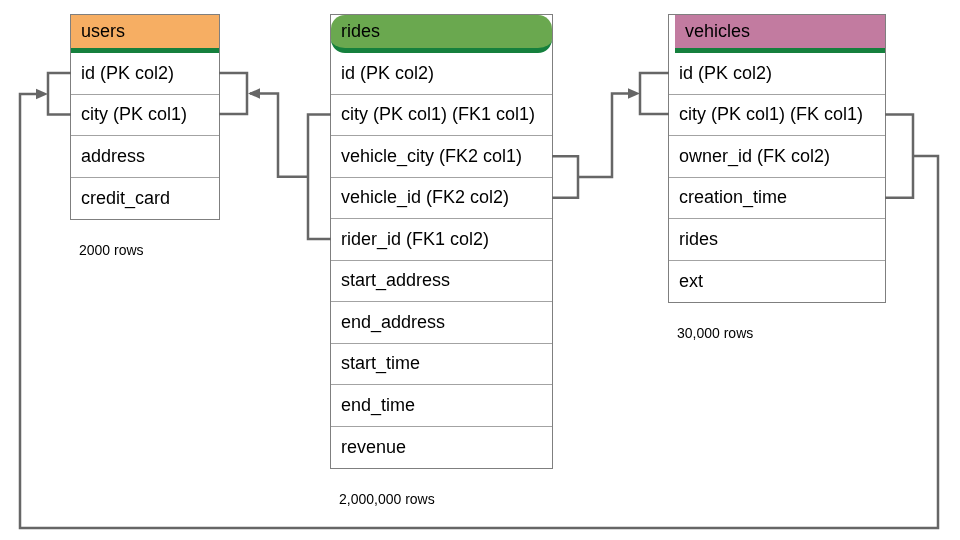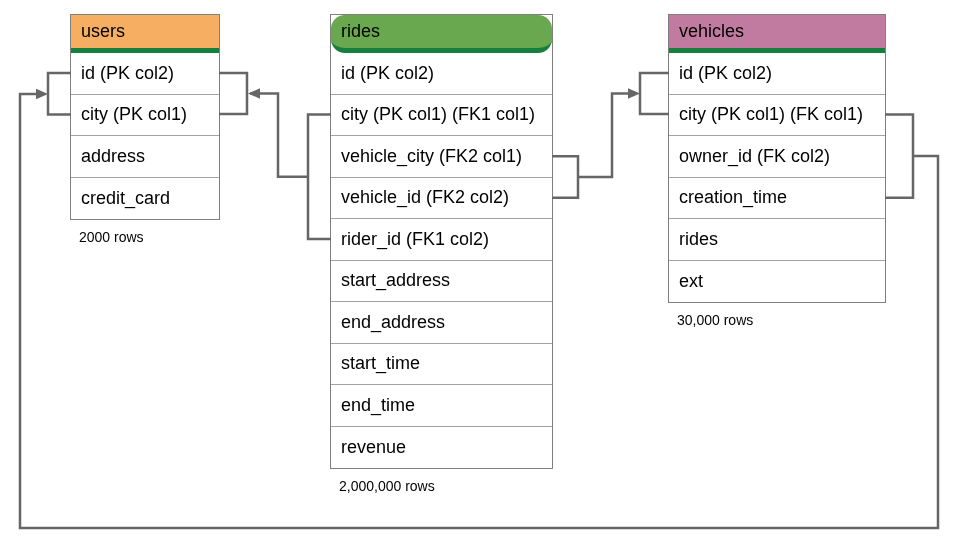--- a/index.html
+++ b/index.html
@@ -30,21 +30,21 @@
     box-sizing:border-box;
     display:flex;align-items:center;
     padding:8px 10px;
     border-bottom:1px solid #a3a3a3;
     font-size:18px;
     background:#ffffff;
     white-space:nowrap;
   }
   .row:last-child{border-bottom:none;}
   .rowcount{
-    margin-top:9px;
+    margin-top:22px;
     padding-left:9px;
     font-size:14px;
   }
   #connectors{
     position:absolute;left:0;top:0;
     pointer-events:none;
   }
   #connectors path{fill:none;stroke-width:2.5;}
 </style>
 </head>
@@ -79,21 +79,21 @@
           <div class="row">start_time</div>
           <div class="row">end_time</div>
           <div class="row">revenue</div>
         </div>
     </div>
     <div class="rowcount">2,000,000 rows</div>
   </div>
 
   <div class="tbl" id="tbl-2" style="left:668px;top:14px;width:218px;">
     <div class="box">
-      <div class="hdr" style="background: rgb(194, 123, 160);">vehicles</div>
+      <div class="hdr" style="background: rgb(194, 123, 160); margin-left: 6px;">vehicles</div>
       <div class="rows">
           <div class="row">id (PK col2)</div>
           <div class="row">city (PK col1) (FK col1)</div>
           <div class="row">owner_id (FK col2)</div>
           <div class="row">creation_time</div>
           <div class="row">rides</div>
           <div class="row">ext</div>
         </div>
     </div>
     <div class="rowcount">30,000 rows</div>

